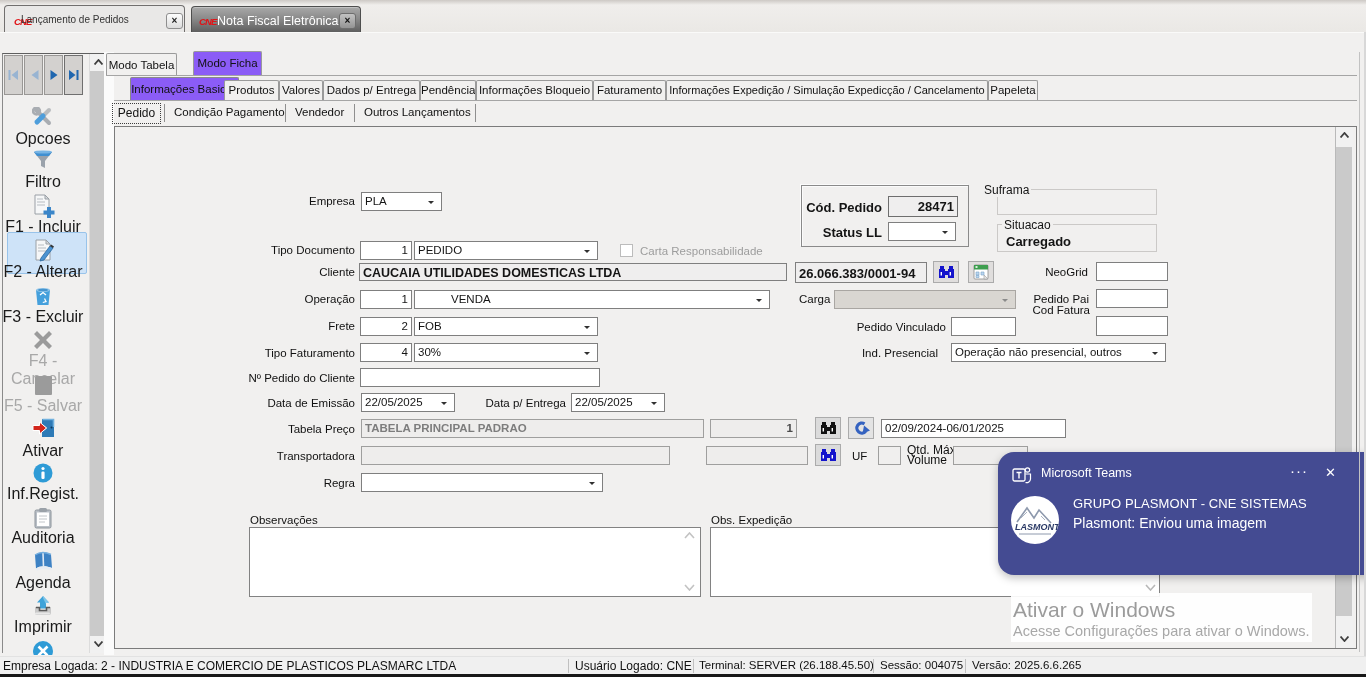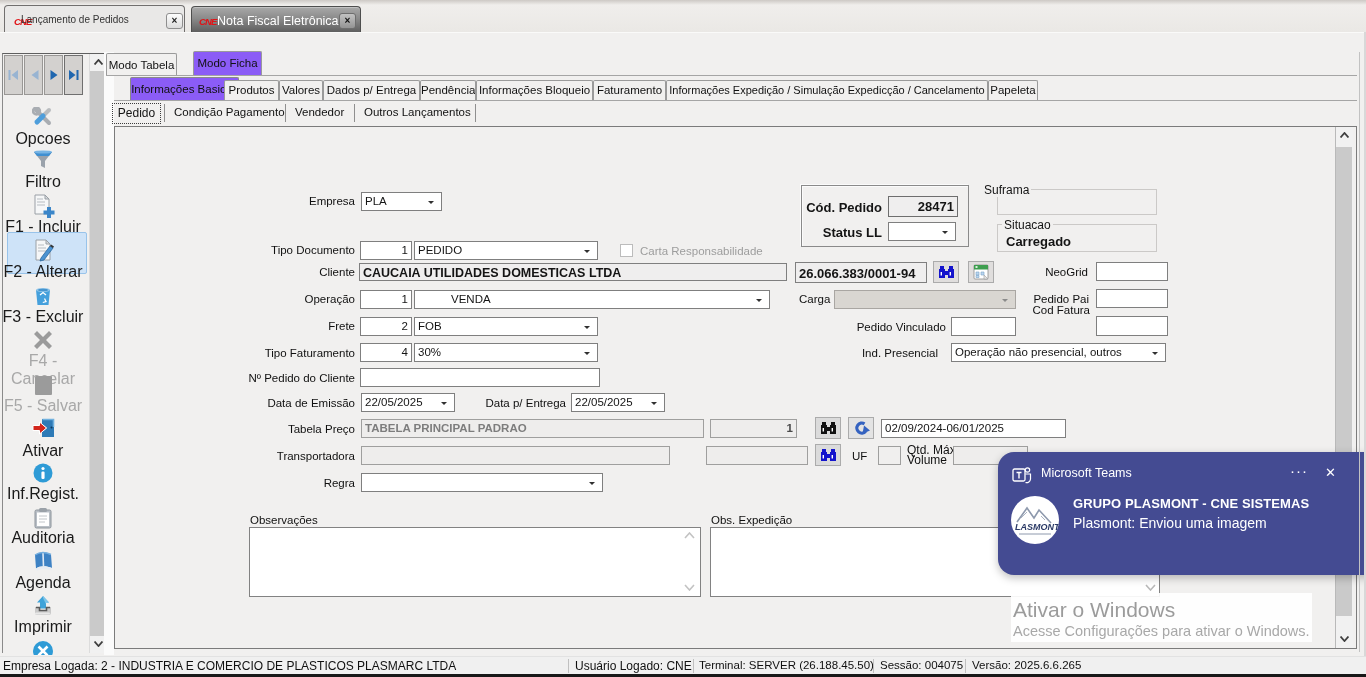--- a/index.html
+++ b/index.html
@@ -417,21 +417,21 @@
     <span class="abs" style="left:292px;top:10px;font-size:15px;letter-spacing:1px;">···</span>
     <span class="abs" style="left:327px;top:13px;font-size:13px;">✕</span>
     <div class="abs" style="left:13px;top:44px;width:48px;height:48px;border-radius:50%;background:#fff;overflow:hidden;">
       <svg width="48" height="48" viewBox="0 0 48 48">
         <path d="M6 26 L16 12 L23 22 L28 14 L40 27" fill="none" stroke="#8e99ad" stroke-width="1.6"></path>
         <path d="M10 22 L16 16 M30 20 L34 24" stroke="#aab3c2" stroke-width="1"></path>
         <text x="4" y="34" font-size="9" font-weight="bold" font-style="italic" fill="#2b3a66" font-family="Liberation Sans">LASMONT</text>
         <path d="M8 38 h32" stroke="#8e99ad" stroke-width="1"></path>
       </svg>
     </div>
-    <span class="abs" style="left:75px;top:44px;font-size:13px;font-weight:bold;letter-spacing:0.1px;">GRUPO PLASMONT - CNE SISTEMAS</span>
+    <span class="abs" style="left:75px;top:44px;font-size:13px;font-weight:normal;letter-spacing:0.1px;">GRUPO PLASMONT - CNE SISTEMAS</span>
     <span class="abs" style="left:75px;top:63px;font-size:14px;">Plasmont: Enviou uma imagem</span>
   </div>
 
   <div id="wm" class="abs"></div>
   <span class="abs" style="left:1013px;top:623px;font-size:14.5px;color:#a8a8a8;">Acesse Configurações para ativar o Windows.</span>
   <span class="abs" style="left:1013px;top:598px;font-size:21px;color:#9b9b9b;">Ativar o Windows</span>
 
   <div class="abs" style="left:1359px;top:52px;width:1px;height:600px;background:#c2c2c2;"></div>
   <div class="abs" style="left:1364px;top:32px;width:2px;height:642px;background:#d8d8d8;"></div>
 

